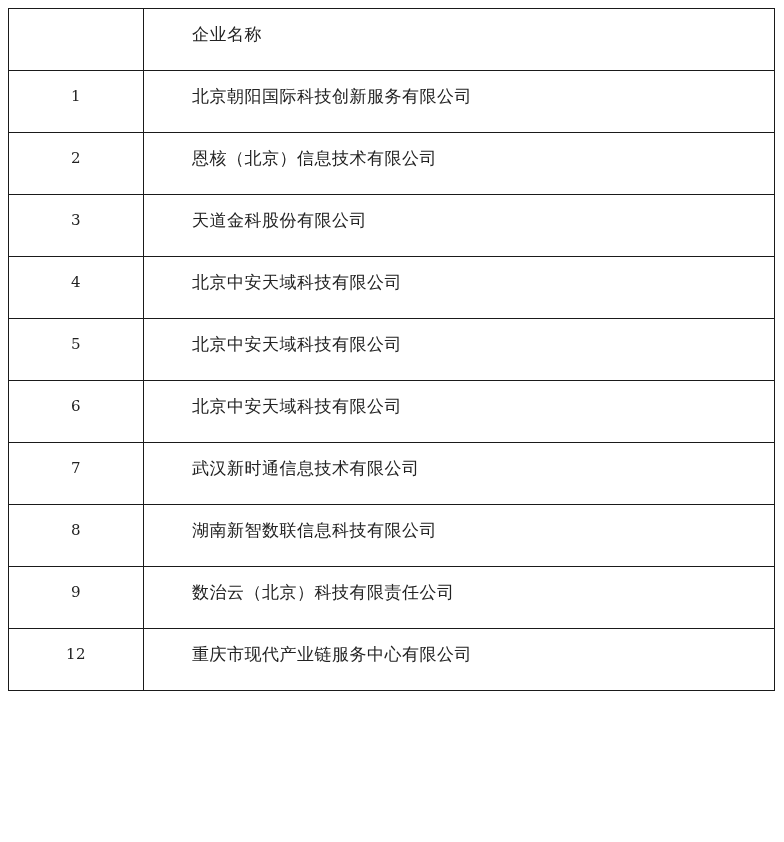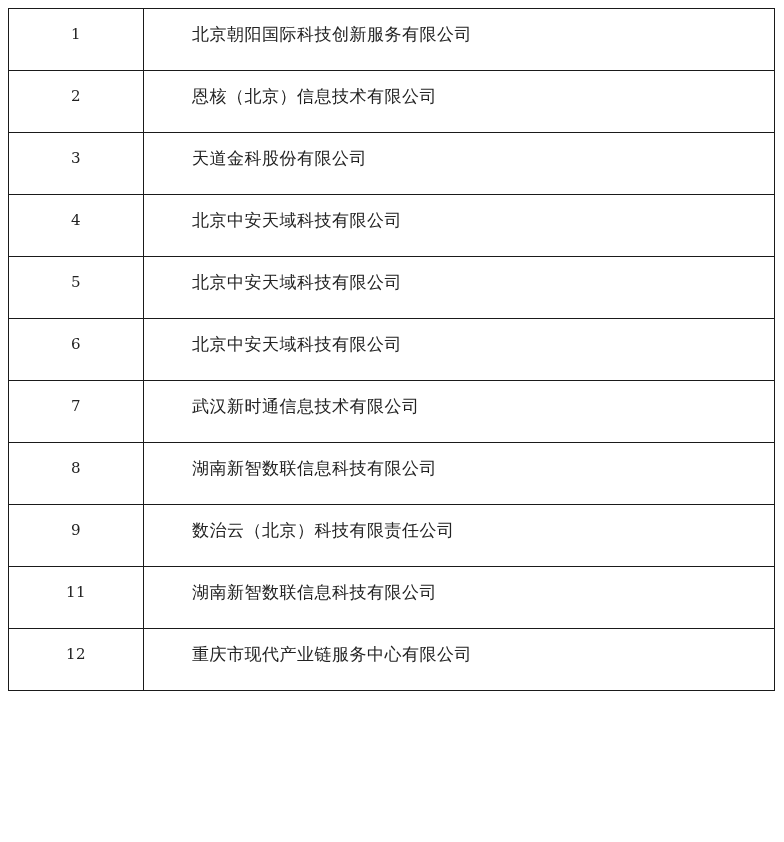--- a/index.html
+++ b/index.html
@@ -16,20 +16,28 @@
     td.idx { width: 135px; text-align: center; }
     td.name { padding-left: 48px !important; }
     .cell-text { display: block; margin-top: 14px; font-size: 17px; line-height: 22px; letter-spacing: 0.5px; }
     td.idx .cell-text { font-size: 15px; }
   </style>
 </head>
 <body>
 
 <table class="companies">
   <tbody>
+    <tr>
+      <td class="idx">
+          <span class="cell-text"></span>
+        </td>
+      <td class="name">
+          <span class="cell-text">企业名称</span>
+        </td>
+    </tr>
     <tr>
       <td class="idx">
           <span class="cell-text">1</span>
         </td>
       <td class="name">
           <span class="cell-text">北京朝阳国际科技创新服务有限公司</span>
         </td>
     </tr>
     <tr>
       <td class="idx">
@@ -90,28 +98,20 @@
     <tr>
       <td class="idx">
           <span class="cell-text">9</span>
         </td>
       <td class="name">
           <span class="cell-text">数治云（北京）科技有限责任公司</span>
         </td>
     </tr>
     <tr>
       <td class="idx">
-          <span class="cell-text">11</span>
-        </td>
-      <td class="name">
-          <span class="cell-text">湖南新智数联信息科技有限公司</span>
-        </td>
-    </tr>
-    <tr>
-      <td class="idx">
           <span class="cell-text">12</span>
         </td>
       <td class="name">
           <span class="cell-text">重庆市现代产业链服务中心有限公司</span>
         </td>
     </tr>
   </tbody>
 </table>
 
 </body></html>

